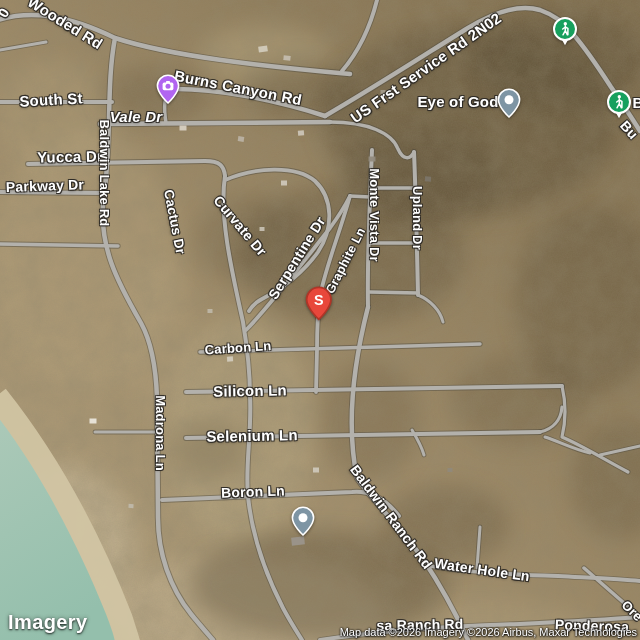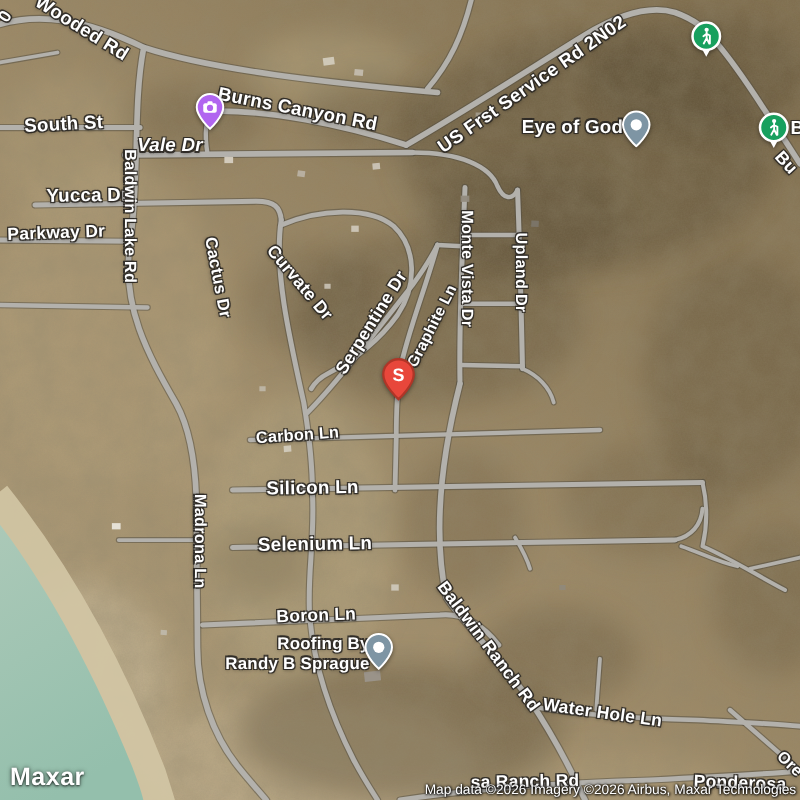--- a/index.html
+++ b/index.html
@@ -206,24 +206,20 @@
       <div class="mlabel" style="left: 160px; top: 433px; font-size: 13px; transform: translate(-50%, -50%) rotate(90deg);">Madrona Ln</div>
       <div class="mlabel" style="left: 253px; top: 492px; font-size: 14px; transform: translate(-50%, -50%) rotate(-2deg);">Boron Ln</div>
       <div class="mlabel" style="left: 391px; top: 517px; font-size: 14px; transform: translate(-50%, -50%) rotate(53deg);">Baldwin Ranch Rd</div>
       <div class="mlabel" style="left: 482px; top: 570px; font-size: 14px; transform: translate(-50%, -50%) rotate(8deg);">Water Hole Ln</div>
       <div class="mlabel" style="left: 420px; top: 625px; font-size: 14px; transform: translate(-50%, -50%) rotate(-1deg);">sa Ranch Rd</div>
       <div class="mlabel" style="left: 592px; top: 626px; font-size: 14px; transform: translate(-50%, -50%) rotate(2deg);">Ponderosa</div>
       <div class="mlabel" style="left: 632px; top: 611px; font-size: 13px; transform: translate(-50%, -50%) rotate(44deg);">Ore</div>
       <div class="mlabel" style="left: 629px; top: 130px; font-size: 14px; transform: translate(-50%, -50%) rotate(48deg);">Bu</div>
       <div class="mlabel" style="left: 638px; top: 103px; font-size: 15px; transform: translate(-50%, -50%) rotate(0deg);">B</div>
       <div class="mlabel poi right" style="left: 458px; top: 102px; font-size: 15px; transform: translate(-50%, -50%) rotate(0deg);">Eye of God</div>
-      <div class="mlabel poi right" style="left: 238px; top: 523px; font-size: 13.5px; transform: translate(-50%, -50%) rotate(0deg);">
-        <div>Roofing By</div>
-        <div>Randy B Sprague</div>
-      </div>
     </div>
   <div id="markers">
       <div class="marker" style="left: 156px; top: 74.2px;">
         <svg width="24" height="30" viewBox="0 0 24 30">
       <path d="M12,1.2 C6.2,1.2 1.4,6 1.4,11.8 C1.4,19.4 12,29 12,29 C12,29 22.6,19.4 22.6,11.8 C22.6,6 17.8,1.2 12,1.2 Z" fill="#b165f0" stroke="#ffffff" stroke-width="1.6"></path>
       <rect x="10" y="7" width="4" height="2.4" rx="0.8" fill="#fff"></rect>
           <rect x="6.6" y="8.6" width="10.8" height="7.6" rx="1.6" fill="#fff"></rect>
           <circle cx="12" cy="12.3" r="2.5" fill="#b165f0"></circle>
         </svg>
       </div>
@@ -260,15 +256,15 @@
       <path d="M8.4,21 L13,29.3 L17.6,21 Z" fill="#fff"></path>
       <circle cx="13" cy="13" r="11" fill="#17a05e" stroke="#fff" stroke-width="2"></circle>
       <circle cx="13.3" cy="7.8" r="1.7" fill="#fff"></circle>
       <g stroke="#fff" stroke-width="1.5" stroke-linecap="round" fill="none">
         <path d="M13.3,9.8 V14.6 M13.3,14.6 L11,18.8 M13.3,14.6 L15.4,18.8 M13.3,11 L10.7,13 M13.3,11 L15.9,12.4 L15.9,18.8"></path>
       </g>
         </svg>
       </div>
     </div>
 
-  <div class="google-logo">Maxar</div>
+  <div class="google-logo">Imagery</div>
   <div class="attribution">Map data ©2026 Imagery ©2026 Airbus, Maxar Technologies</div>
 </div>
 
 </body></html>

